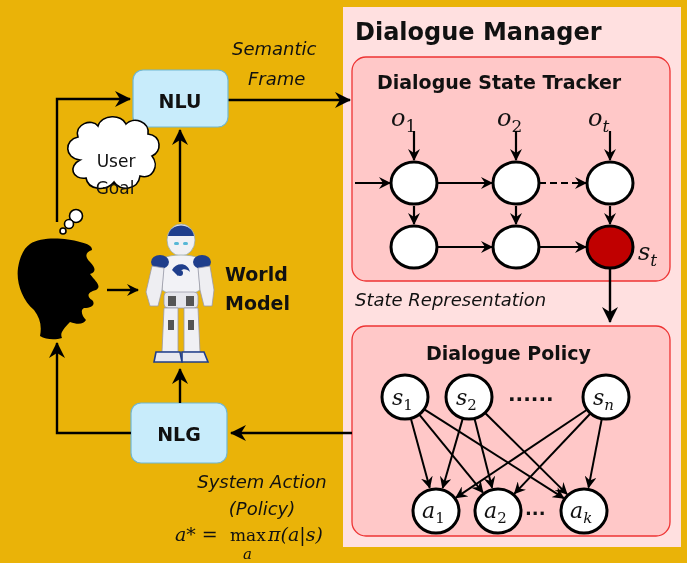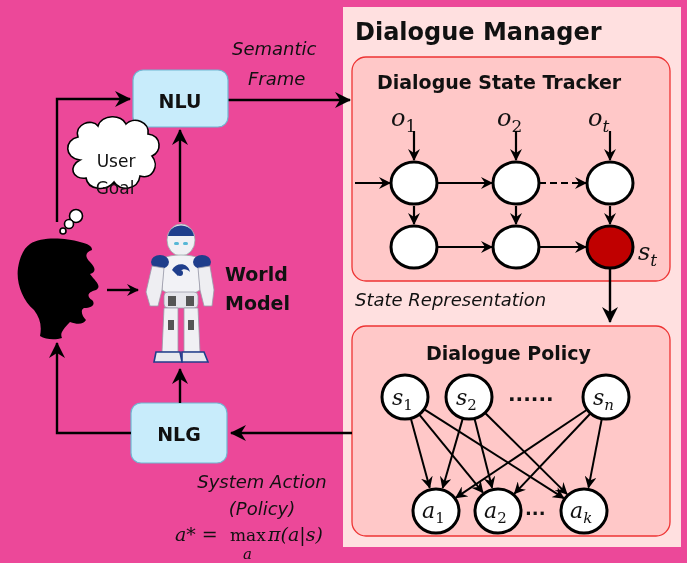--- a/index.html
+++ b/index.html
@@ -1,16 +1,16 @@
 <!DOCTYPE html>
 <html><head>
 <meta charset="utf-8">
 <style>
   html, body { margin: 0; padding: 0; background: #ffffff; }
-  #stage { position: relative; width: 687px; height: 563px; overflow: hidden; background: #ec4899; }
+  #stage { position: relative; width: 687px; height: 563px; overflow: hidden; background: #eab308; }
   svg { position: absolute; left: 0; top: 0; }
   .lbl-sans { font-family: "DejaVu Sans", "Liberation Sans", sans-serif; }
   .lbl-serif { font-family: "DejaVu Serif", "Liberation Serif", serif; }
 </style>
 </head>
 <body>
 
 <div id="stage">
 <svg width="687" height="563" viewBox="0 0 687 563" xmlns="http://www.w3.org/2000/svg">
   <defs>

